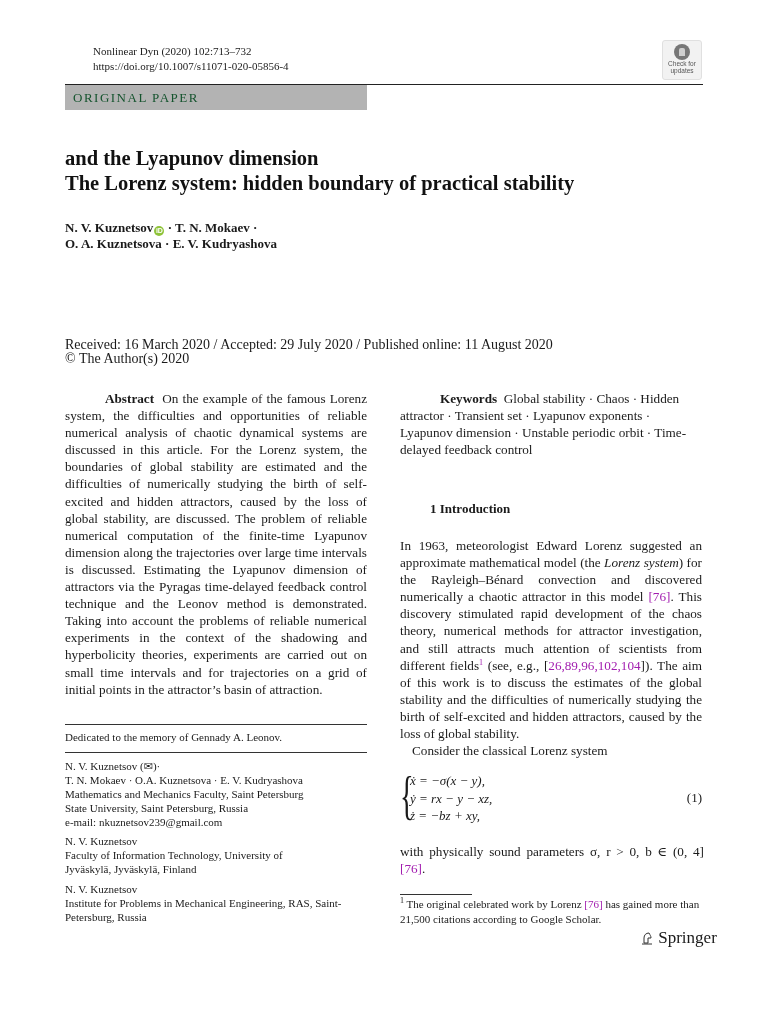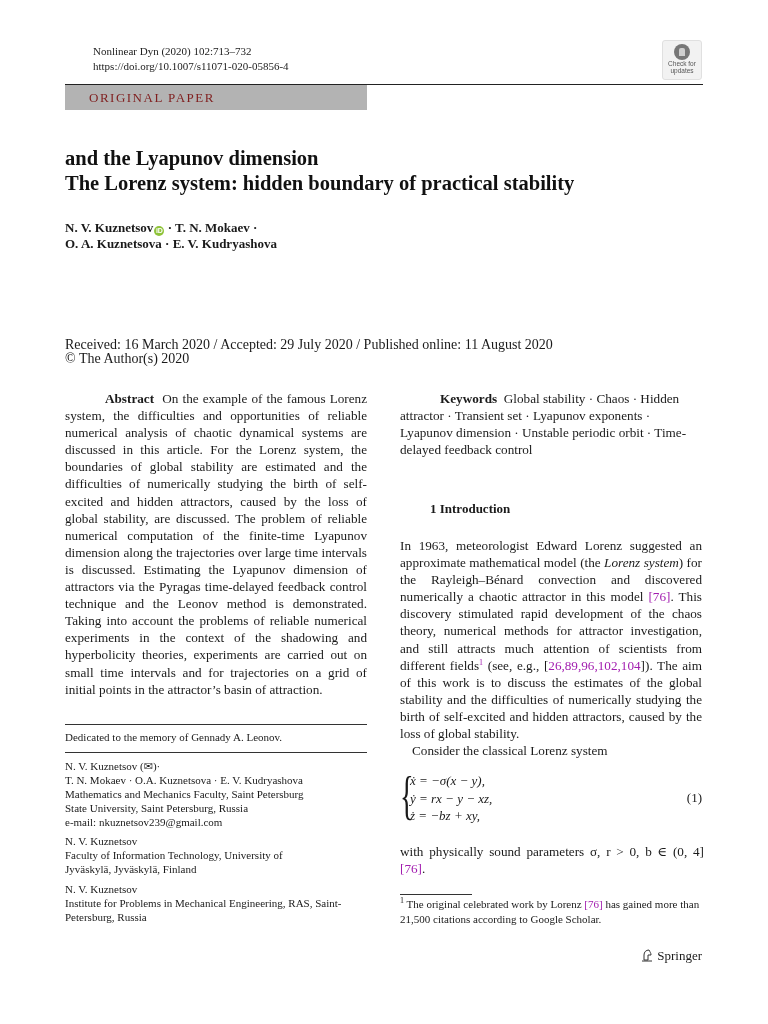--- a/index.html
+++ b/index.html
@@ -4,21 +4,21 @@
 <style>
   html, body { margin: 0; padding: 0; background: #ffffff; }
   body {
     width: 768px; height: 1024px; position: relative; overflow: hidden;
     font-family: "Liberation Serif", "DejaVu Serif", serif; color: #1a1a1a;
   }
   .abs { position: absolute; }
   .hdr { left: 65px; top: 44px; font-size: 11px; line-height: 15px; color: #222; margin-left: 28px; }
   .top-rule { left: 65px; top: 84px; width: 638px; height: 0; border-top: 1px solid #222; }
   .orig { left: 65px; top: 85px; width: 302px; height: 25px; background: #b3b3b3;
-          font-size: 13px; letter-spacing: 1.5px; line-height: 25px; padding-left: 24px; box-sizing: border-box; color: #7f1d1d; }
+          font-size: 13px; letter-spacing: 1.5px; line-height: 25px; padding-left: 8px; box-sizing: border-box; color: #14532d; }
   .cfu { left: 662px; top: 40px; width: 40px; height: 40px; border-radius: 3px; background: #f2f2f2;
          border: 1px solid #e0e0e0; box-sizing: border-box; text-align: center; }
   .cfu .ring { width: 16px; height: 16px; border-radius: 50%; background: #777; margin: 3px auto 0;
                position: relative; }
   .cfu .ring::after { content: ""; position: absolute; left: 5px; top: 4px; width: 6px; height: 8px; background: #cfcfcf; border-radius: 2px 2px 0 0; }
   .cfu .txt { font-family: "Liberation Sans", sans-serif; font-size: 6.5px; line-height: 7px; color: #555; }
   .title { left: 65px; top: 146px; width: 640px; font-weight: bold; font-size: 20.5px; line-height: 25px; color: #111; }
   .authors { left: 65px; top: 220px; font-weight: bold; font-size: 13px; line-height: 16px; }
   .orcid { display: inline-block; width: 10px; height: 10px; border-radius: 50%; background: #8fc33a;
            vertical-align: -1px; margin-left: 1px; color: #fff; font-family: "Liberation Sans", sans-serif;
@@ -33,21 +33,21 @@
   .aff { font-size: 11px; line-height: 14px; width: 310px; }
   .intro-h { left: 400px; top: 501px; font-weight: bold; font-size: 13px; margin-left: 30px; }
   .intro { left: 400px; top: 537px; width: 302px; }
   .cite { color: #a21caf; }
   .eq { left: 400px; top: 772px; width: 304px; font-size: 13px; line-height: 17.5px; font-style: italic; }
   .brace { position: absolute; left: 0; top: -2px; font-size: 52px; line-height: 52px; font-style: normal; transform: scaleX(0.55); transform-origin: left; }
   .eq-lines { position: absolute; left: 10px; top: 0; }
   .eq-num { position: absolute; right: 2px; top: 17px; font-style: normal; }
   .fn-rule { left: 400px; top: 894px; width: 72px; border-top: 1px solid #333; }
   .fn { left: 400px; top: 897px; width: 304px; font-size: 11px; line-height: 14.5px; }
-  .springer { left: 640px; top: 948px; font-size: 13px; }
+  .springer { left: 640px; top: 928px; font-size: 17px; }
   .sup { font-size: 8px; vertical-align: super; line-height: 0; }
 </style>
 </head>
 <body>
 
 <div class="abs hdr">
   <div>Nonlinear Dyn (2020) 102:713–732</div>
   <div>https://doi.org/10.1007/s11071-020-05856-4</div>
 </div>
 <div class="abs cfu">

